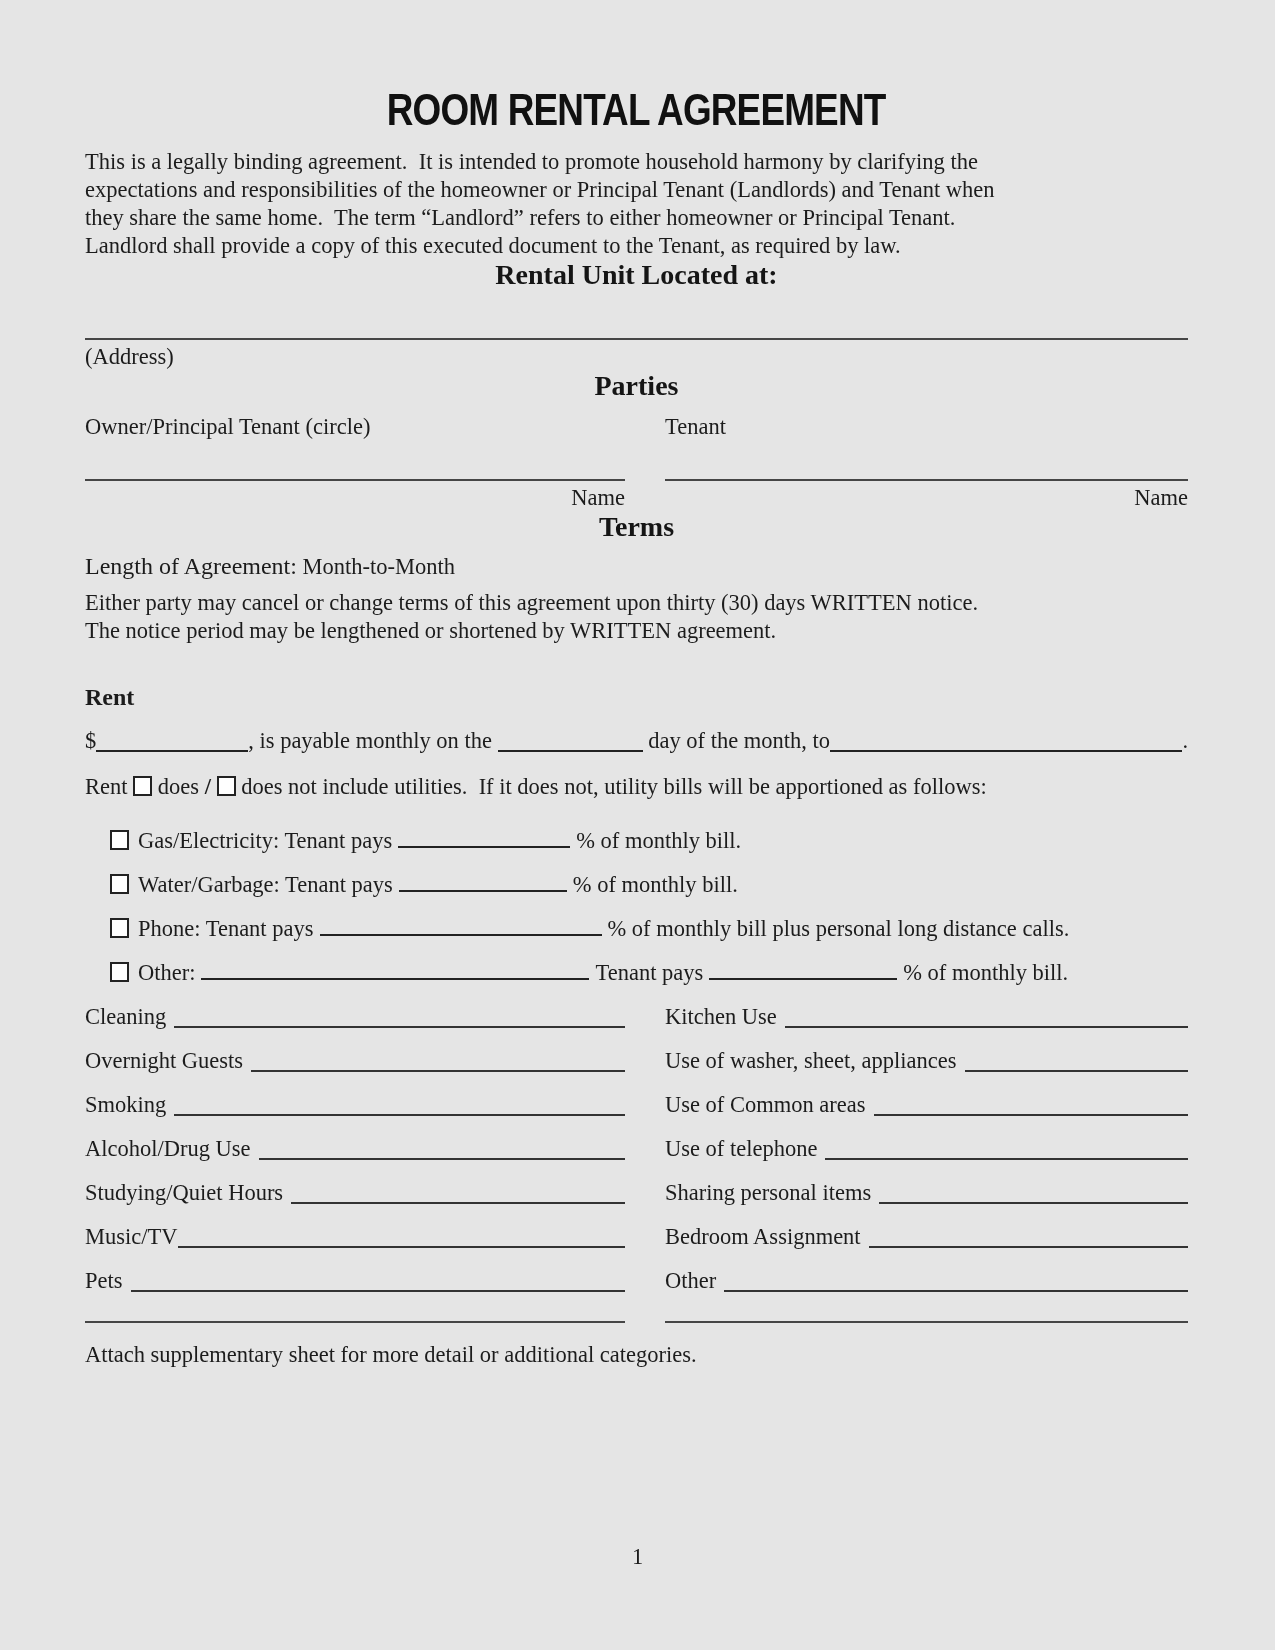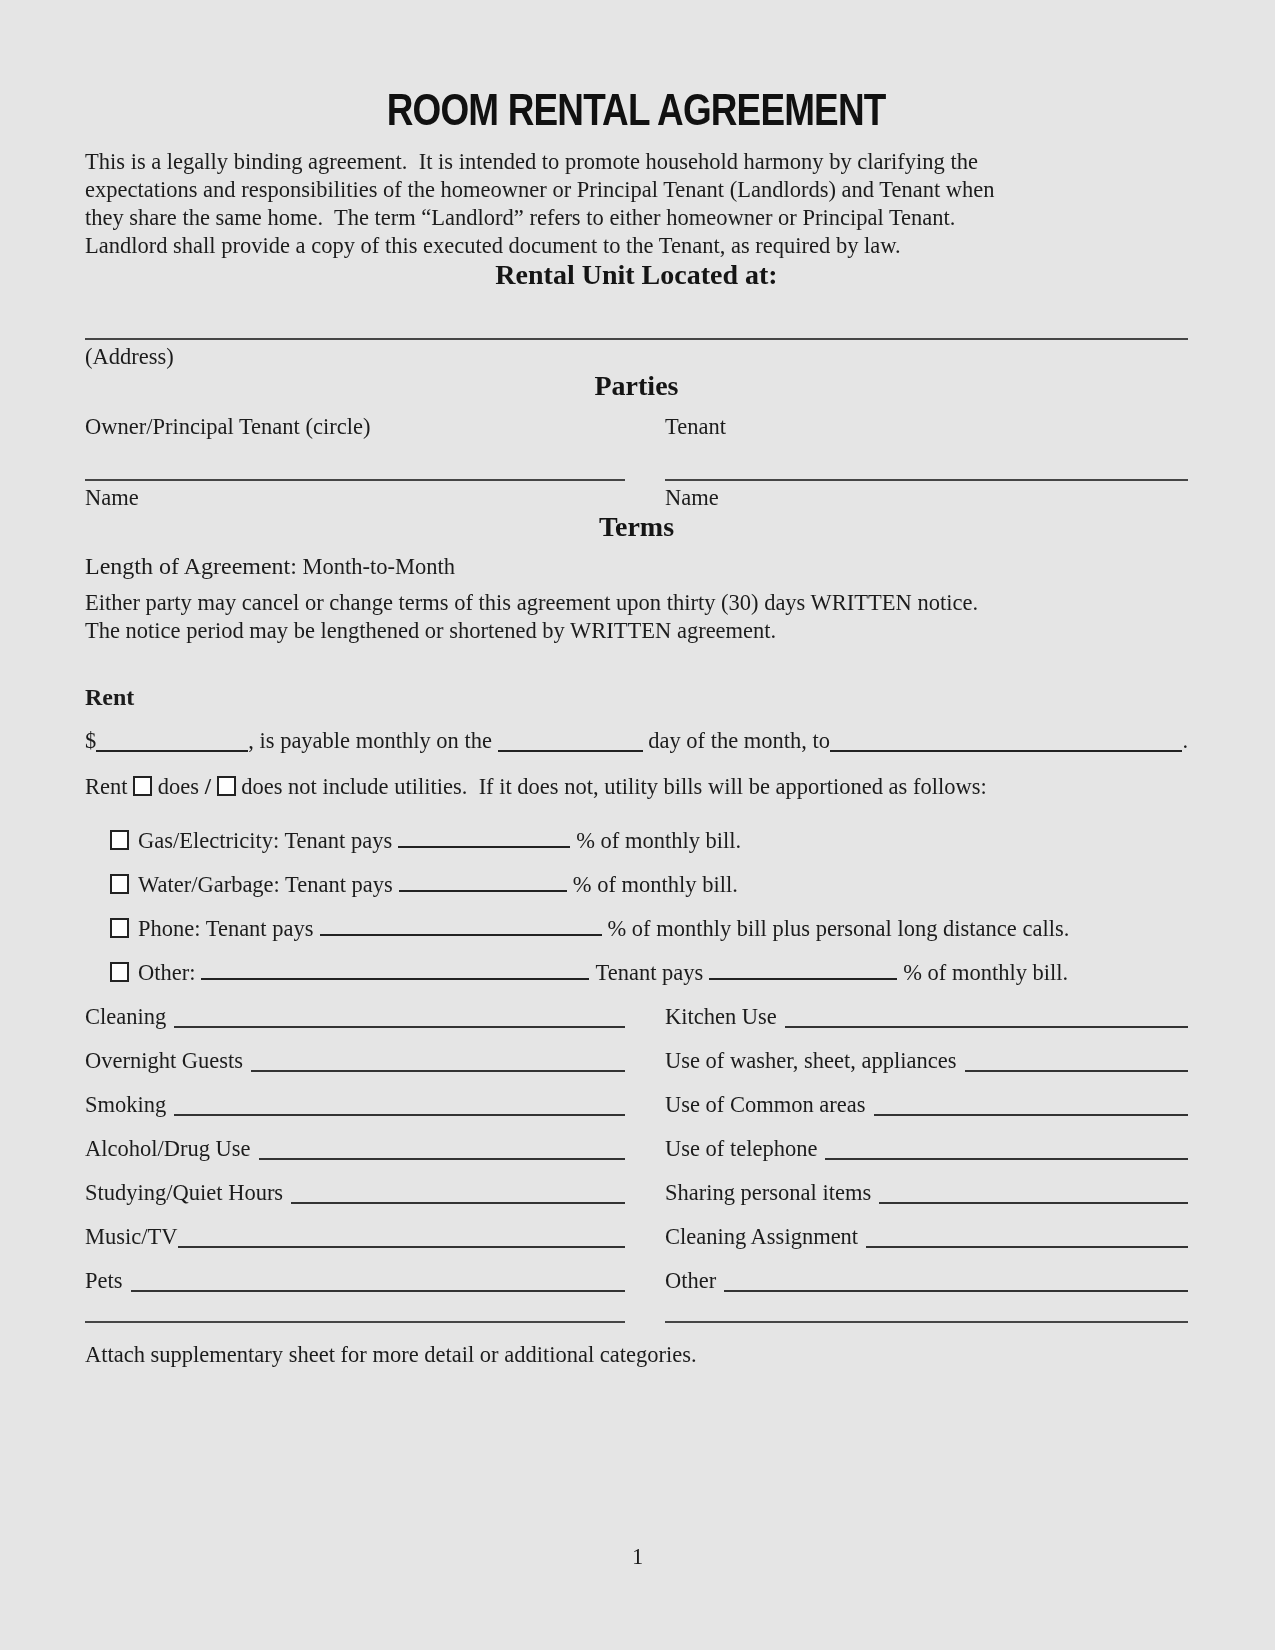--- a/index.html
+++ b/index.html
@@ -50,21 +50,21 @@
   .rule-line {
     border-bottom: 2px solid #454545;
     height: 0;
   }
   .addr-line { margin-top: 48px; }
   .small-label { margin-top: 3px; }
   .two-col { display: flex; gap: 40px; }
   .col-l { width: 540px; flex: none; }
   .col-r { flex: 1; min-width: 0; }
   .party-labels { margin-top: 12px; }
-  .name-lines { margin-top: 38px; }
+  .name-lines { margin-top: 38px; text-align: right; }
   .len-line { margin-top: 10px; }
   .len-bold { font-weight: 400; font-size: 24px; margin-top: 32px; }
   .notice { margin-top: 8px; }
   .fill-row { display: flex; align-items: flex-end; margin-top: 16px; }
   .fill-row .txt { white-space: pre; flex: none; }
   .blank {
     display: inline-block;
     border-bottom: 2px solid #222;
     height: 2px;
     margin-bottom: 3px;
@@ -230,21 +230,21 @@
         <span class="hr-label">Sharing personal items</span>
         <span class="hr-blank"></span>
       </div>
   </div>
   <div class="two-col hr-row">
     <div class="col-l hr-cell">
         <span class="hr-label" style="padding-right:0">Music/TV</span>
         <span class="hr-blank"></span>
       </div>
     <div class="col-r hr-cell">
-        <span class="hr-label">Cleaning Assignment</span>
+        <span class="hr-label">Bedroom Assignment</span>
         <span class="hr-blank"></span>
       </div>
   </div>
   <div class="two-col hr-row">
     <div class="col-l hr-cell">
         <span class="hr-label">Pets</span>
         <span class="hr-blank"></span>
       </div>
     <div class="col-r hr-cell">
         <span class="hr-label">Other</span>

